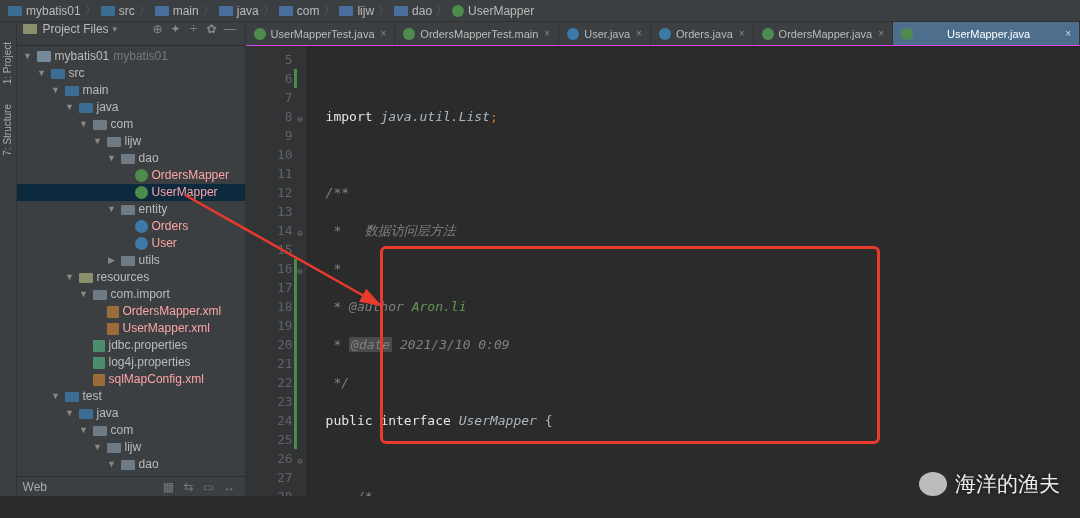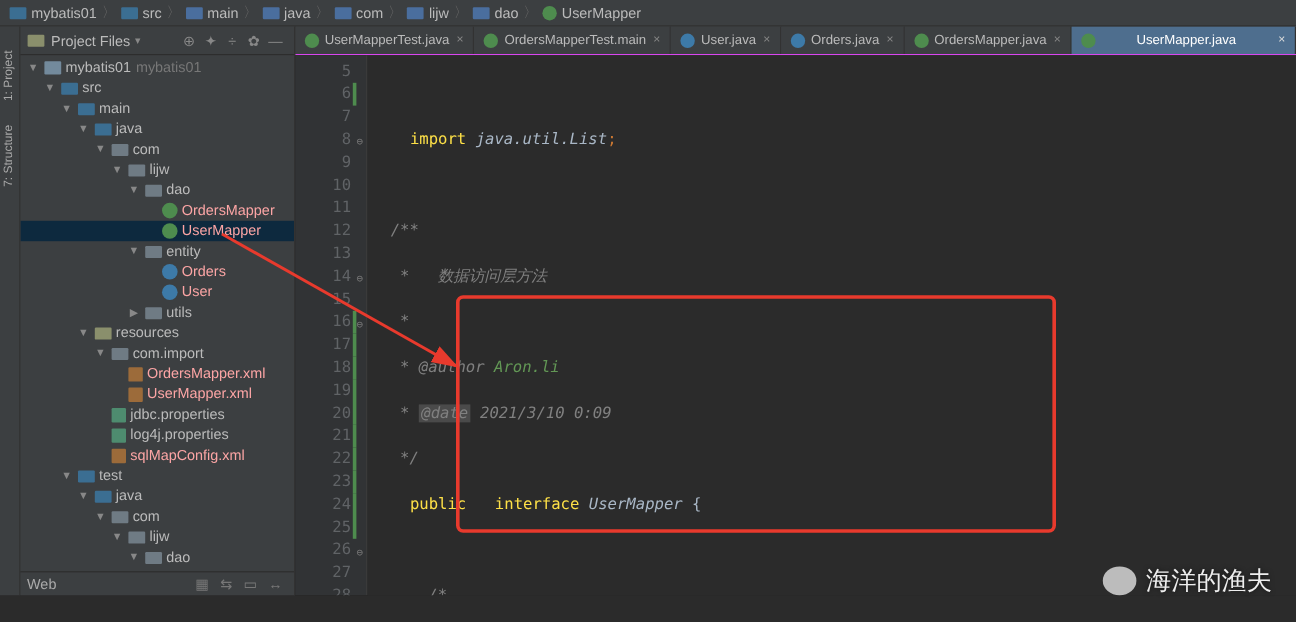--- a/index.html
+++ b/index.html
@@ -56,21 +56,21 @@
     width: 280px;
     background: #3c3f41;
     border-right: 1px solid #323232;
     display: flex;
     flex-direction: column;
     position: relative;
   }
   .project-head {
     height: 24px;
     display: flex;
-    align-items: center;
+    align-items: flex-start;
     padding: 0 6px;
     border-bottom: 1px solid #2d2d2d;
     color: #bbb;
   }
   .project-head .title { flex: 1; display: flex; align-items: center; }
   .project-head .ico-btn { width: 18px; text-align: center; color: #888; cursor: pointer; }
 
   .tree {
     flex:1;
     overflow: hidden;
@@ -178,21 +178,21 @@
   .code {
     flex:1;
     font-family: Consolas, monospace;
     font-size:13px;
     line-height:19px;
     padding:4px 0 0 20px;
     white-space:pre;
     position:relative;
   }
   .code .line { height:19px; }
-  .kw { color:#fde047;margin-left:16px; }
+  .kw { color:#e5e5e5; }
   .pkg { color:#a9b7c6; font-style:italic;}
   .cmt { color:#808080; font-style:italic;}
   .tag { color:#629755; }
   .date-bg { background:#4a4a4a; padding:0 2px;}
   .ifc { color:#a9b7c6; font-style:italic;}
   .punct { color:#a9b7c6;}
   .semi {color:#cc7832;}
 
   .red-box {
     position:absolute;

